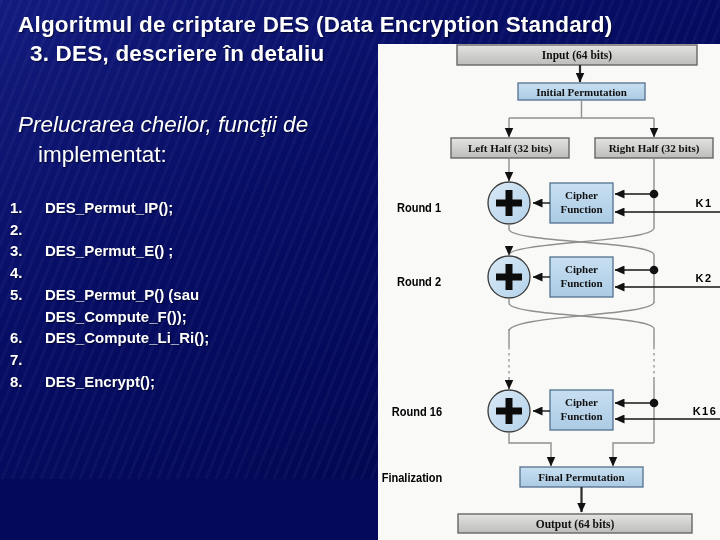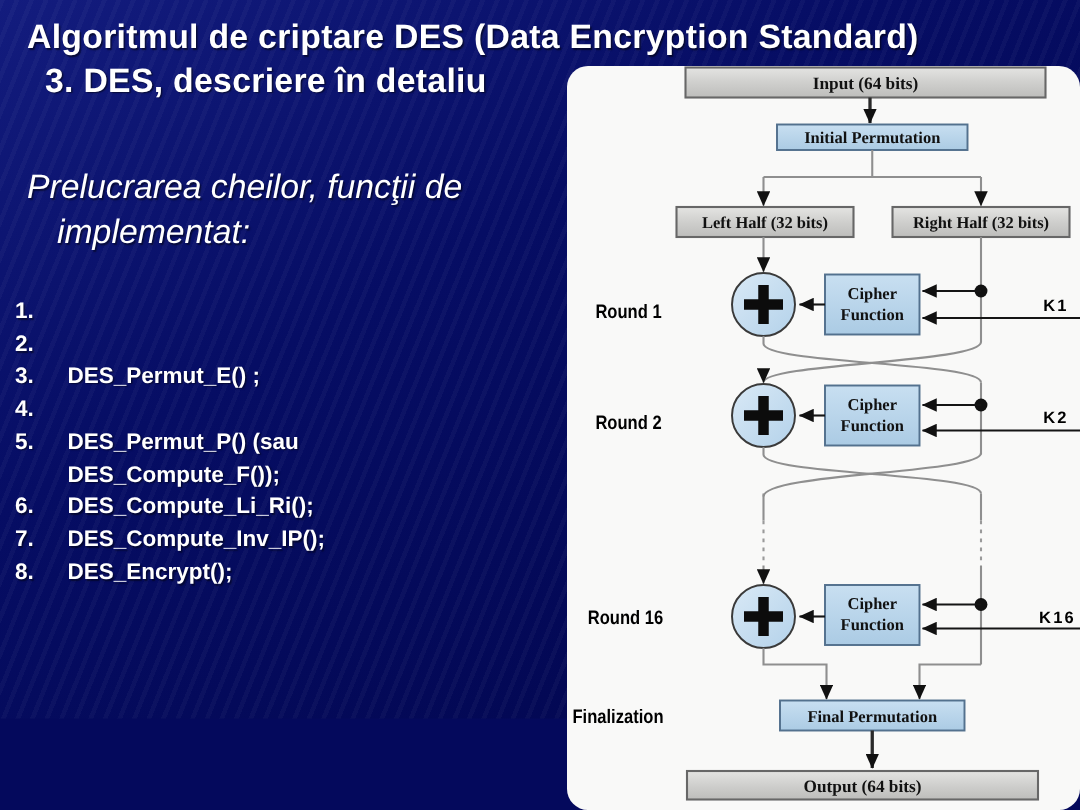--- a/index.html
+++ b/index.html
@@ -21,32 +21,31 @@
     text-shadow:1px 1px 1px rgba(0,0,0,0.55);
   }
   #title1{left:18px;top:12px;}
   #title2{left:18px;top:41px;margin-left:12px;}
   .heading-line{
     position:absolute;color:#fff;
     font:22.5px "Liberation Sans",sans-serif;white-space:nowrap;
     text-shadow:1px 1px 1px rgba(0,0,0,0.5);
   }
   #heading1{left:18px;top:112px;font-style:italic;}
-  #heading2{left:38px;top:142px;font-style:italic;}
+  #heading2{left:38px;top:142px;}
   .func-list{
     position:absolute;left:10px;top:197px;color:#fff;
     font:bold 15px "Liberation Sans",sans-serif;
     text-shadow:1px 1px 1px rgba(0,0,0,0.5);
   }
   .li{display:flex;line-height:21.7px;white-space:nowrap;}
   .li .num{width:35px;flex:0 0 35px;}
   .panel{
     position:absolute;left:378px;top:44px;width:342px;height:496px;
     background:var(--panel-bg,#f9f9f8);
-    border-radius:14px;
   }
   svg{display:block;}
   .bt{font-family:"Liberation Serif",serif;font-weight:bold;font-size:11px;fill:#111;text-anchor:middle;}
   .bt-lg{font-family:"Liberation Serif",serif;font-weight:bold;font-size:11.5px;fill:#111;text-anchor:middle;}
   .kt{font-family:"Liberation Sans",sans-serif;font-weight:bold;font-size:11px;fill:#000;text-anchor:middle;letter-spacing:1.5px;}
   .rt{font-family:"Liberation Sans",sans-serif;font-weight:bold;font-size:13px;fill:#000;text-anchor:middle;}
   .gline{stroke:#8f8f8f;stroke-width:1.4;fill:none;}
   .gline-dash{stroke:#9a9a9a;stroke-width:1.4;fill:none;stroke-dasharray:2.5 3.5;}
   .bline{stroke:#151515;stroke-width:1.4;fill:none;}
   .thick{stroke:#2a2a2a;stroke-width:2.2;fill:none;}
@@ -63,20 +62,21 @@
 
   <div class="title-line" id="title1">Algoritmul de criptare DES (Data Encryption Standard)</div>
   <div class="title-line" id="title2">3. DES, descriere în detaliu</div>
 
   <div class="heading-line" id="heading1">Prelucrarea cheilor, funcţii de</div>
   <div class="heading-line" id="heading2">implementat:</div>
 
   <div class="func-list">
     <div class="li">
         <span class="num">1.</span>
+        <span class="txt">DES_Permut_IP();</span>
       </div>
     <div class="li">
         <span class="num">2.</span>
       </div>
     <div class="li">
         <span class="num">3.</span>
         <span class="txt">DES_Permut_E() ;</span>
       </div>
     <div class="li">
         <span class="num">4.</span>
@@ -88,21 +88,20 @@
     <div class="li">
         <span class="num"></span>
         <span class="txt">DES_Compute_F());</span>
       </div>
     <div class="li">
         <span class="num">6.</span>
         <span class="txt">DES_Compute_Li_Ri();</span>
       </div>
     <div class="li">
         <span class="num">7.</span>
-        <span class="txt">DES_Compute_Inv_IP();</span>
       </div>
     <div class="li">
         <span class="num">8.</span>
         <span class="txt">DES_Encrypt();</span>
       </div>
   </div>
 
   <div class="panel">
     <svg width="342" height="496" viewBox="0 0 342 496">
       <defs>

